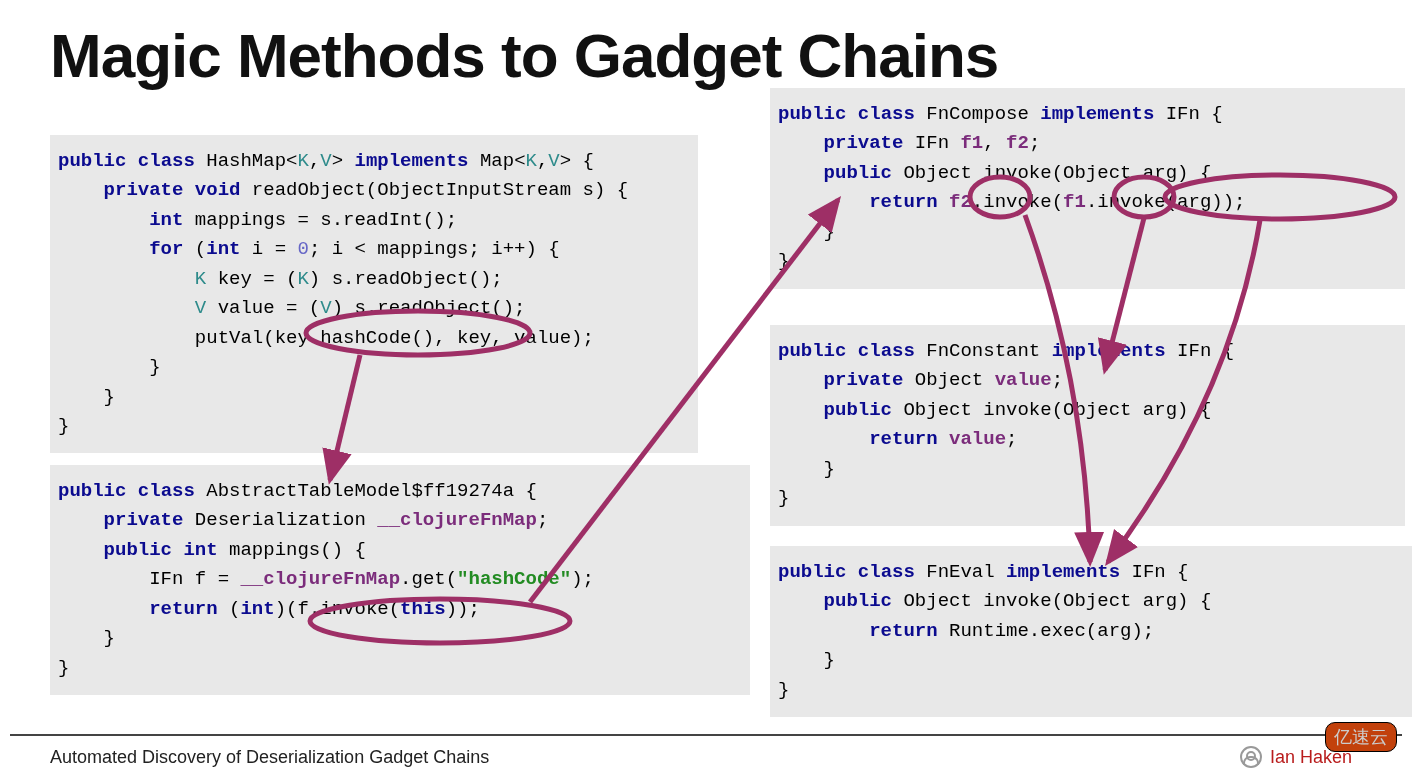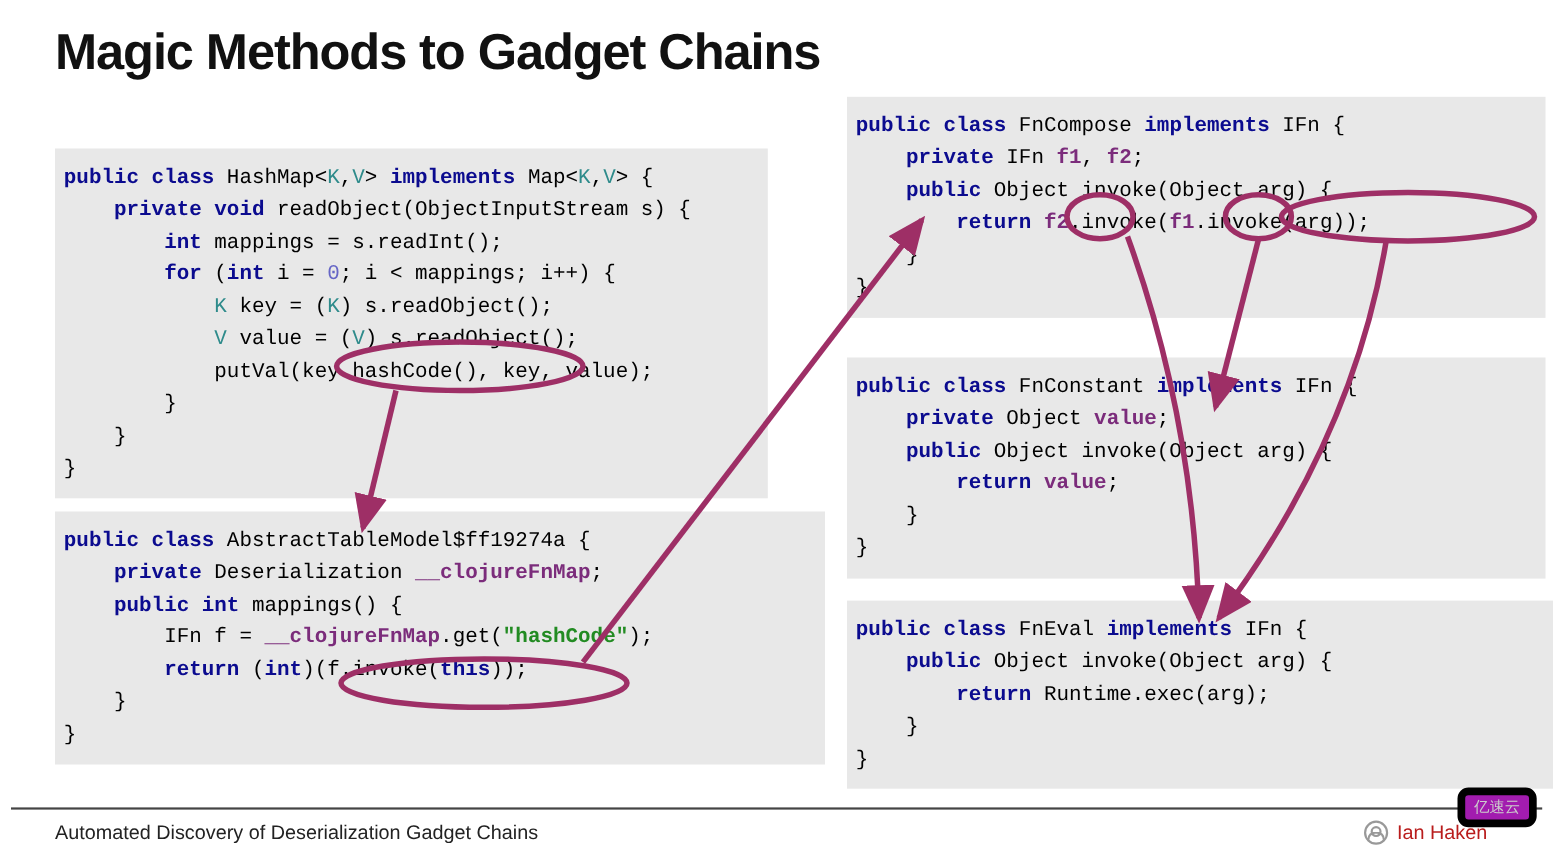--- a/index.html
+++ b/index.html
@@ -13,21 +13,21 @@
   }
   .slide {
     position: relative;
     width: 100%;
     height: 100%;
     padding: 20px 50px 0 50px;
   }
   .title {
     font-family: Arial, Helvetica, sans-serif;
     font-weight: 900;
-    font-size: 46px;
+    font-size: 62px;
     color: #111;
     letter-spacing: -1px;
     margin-bottom: 10px;
   }
   .codebox {
     background: #e8e8e8;
     font-family: "Courier New", Courier, monospace;
     font-size: 19px;
     line-height: 1.55;
     padding: 12px 8px 12px 8px;
@@ -97,26 +97,26 @@
     border: 2px solid #999;
     border-bottom: none;
     border-radius: 7px 7px 0 0;
     position: absolute;
     bottom: 1px;
   }
   .watermark {
     position: absolute;
     right: 15px;
     bottom: 28px;
-    font-size: 14px;
+    font-size: 18px;
     color: #ccc;
-    border: 7px solid #000000;
+    border: 1px solid #000000;
     border-radius: 10px;
     padding: 2px 8px;
-    background: #a21caf;
+    background: #c2410c;
     z-index: 5;
   }
   svg.overlay {
     position: absolute;
     left: 0;
     top: 0;
     width: 1412px;
     height: 780px;
     pointer-events: none;
   }

